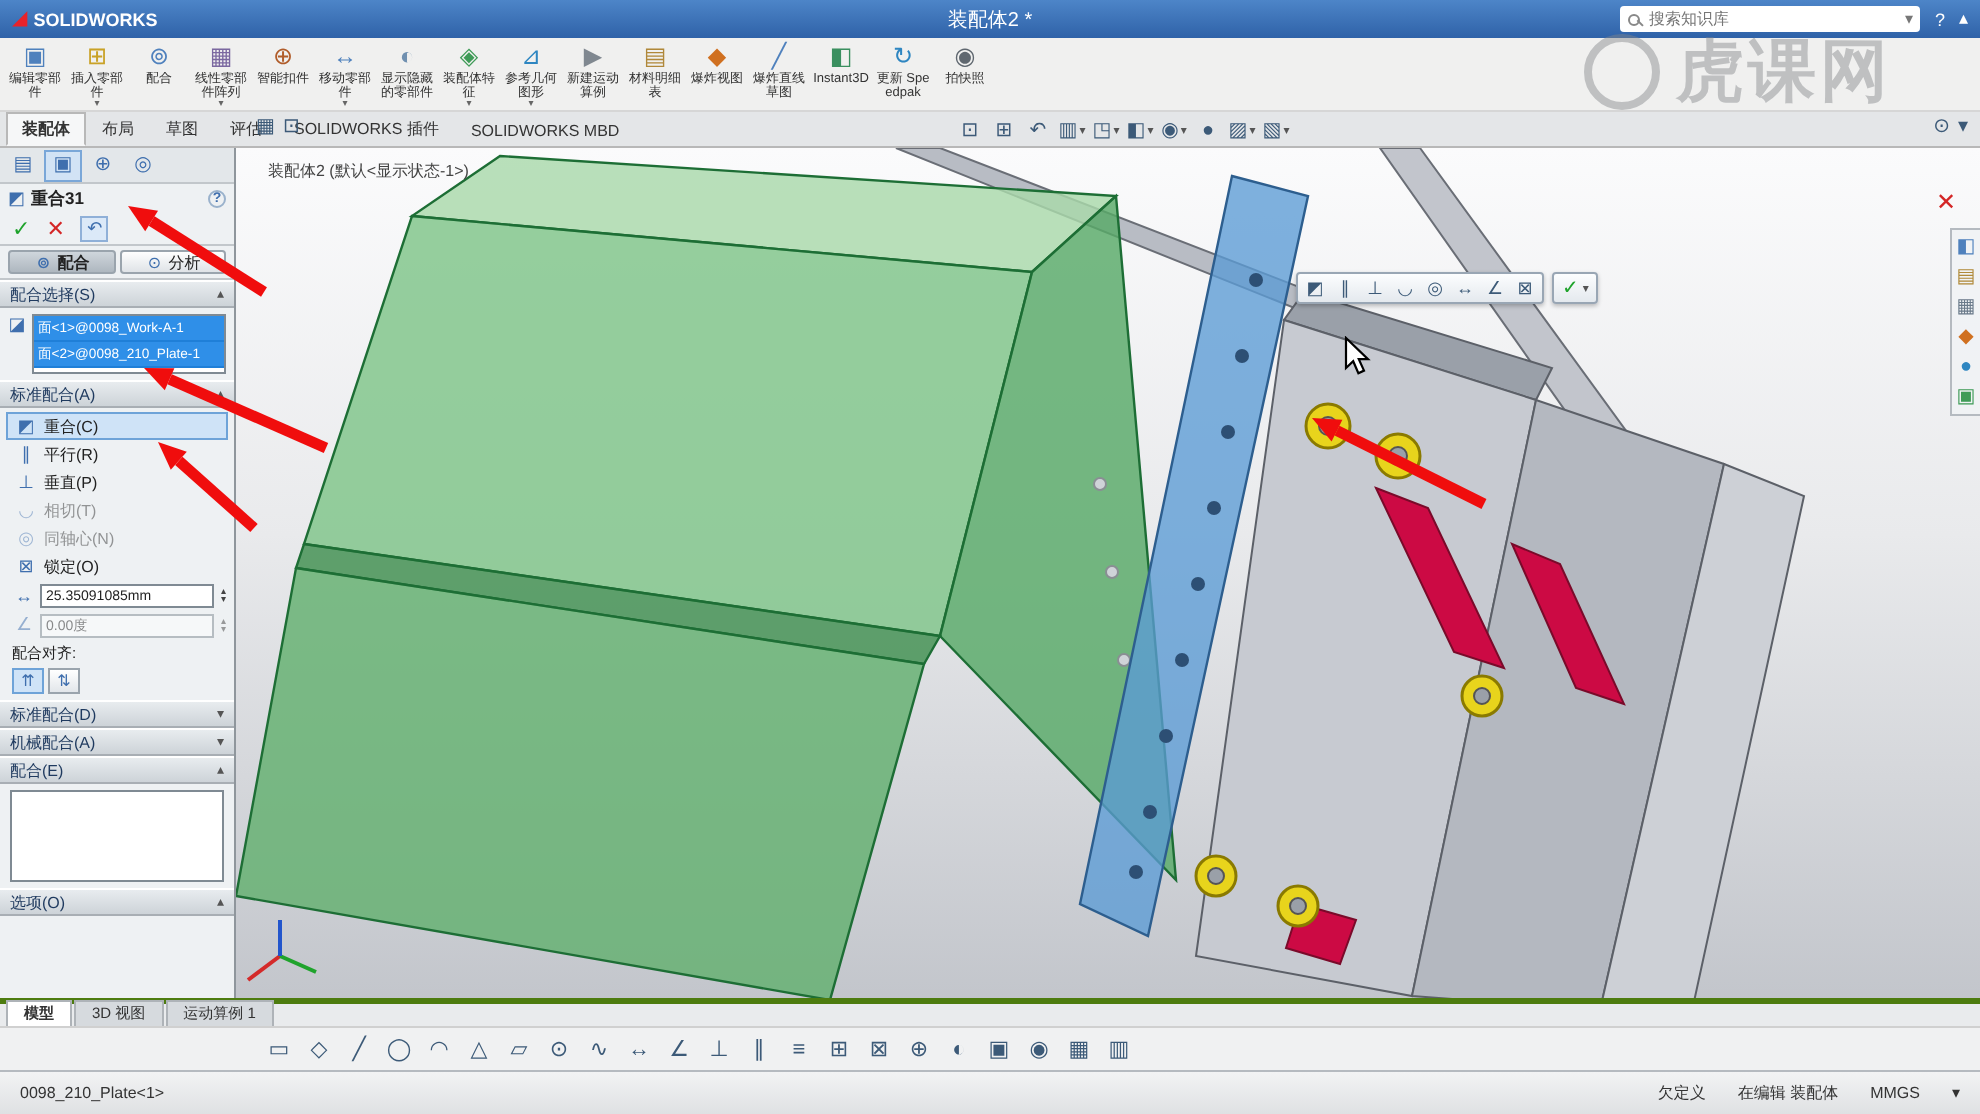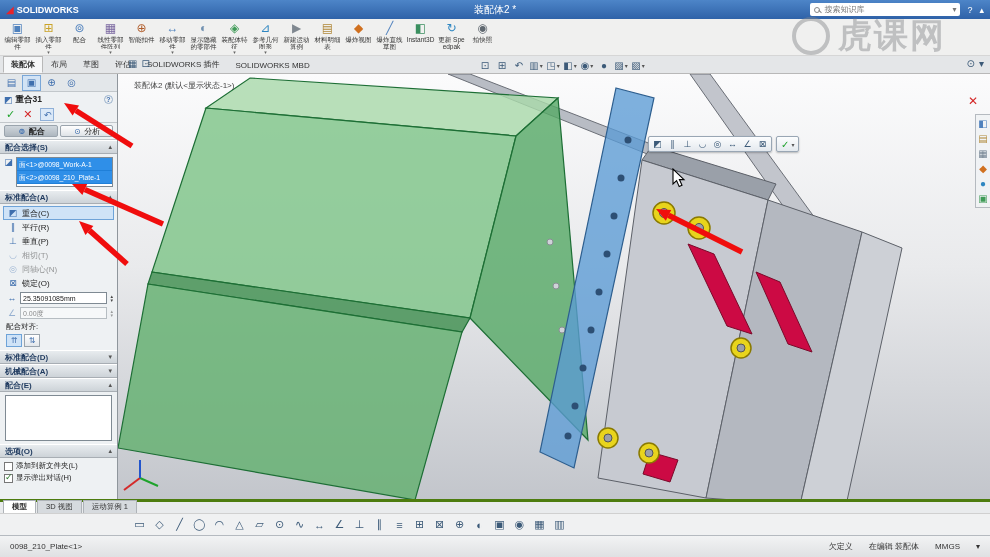--- a/index.html
+++ b/index.html
@@ -66,21 +66,21 @@
   .pm-cancel { color:#d42626; font-weight:bold; }
   .pm-undo { color:#3f6fae; border:1px solid #8fb0d8; background:#dbe9f8; width:14px; height:13px;
     display:flex; align-items:center; justify-content:center; font-size:9px; }
   .mode-tabs { height:17px; display:flex; gap:2px; padding:2px 4px; border-bottom:1px solid #c2c7cb; }
   .mode-tab { flex:1; display:flex; align-items:center; justify-content:center; gap:2px;
     font-size:8px; border:1px solid #9aa4ad; border-radius:2px; background:linear-gradient(#fefefe,#dfe3e7); }
   .mode-tab[data-state="active"] { background:linear-gradient(#cfd6dc,#aeb7bf); font-weight:bold; }
   .mode-tab .m-ic { font-size:8px; }
   .grp-hdr { height:14px; background:linear-gradient(#e8ecef,#cdd3d8); border-top:1px solid #fff;
     border-bottom:1px solid #a8aeb4; display:flex; align-items:center; padding:0 5px;
-    font-size:8px; font-weight:bold; color:#1f3a5f;text-align:right; }
+    font-size:8px; font-weight:normal; color:#1f3a5f;text-align:right; }
   .grp-hdr .chev { margin-left:auto; font-size:7px; color:#555; }
   .sel-area { display:flex; padding:3px 4px 3px 3px; gap:2px; }
   .sel-filter { color:#3f6fae; font-size:9px; width:11px; text-align:center; }
   .sel-box { flex:1; background:#fff; border:1px solid #7f8a93; height:30px; overflow:hidden; }
   .sel-row { height:13px; line-height:13px; background:#2f8fe8; color:#fff; font-size:6.8px;
     padding:0 2px; white-space:nowrap; border-bottom:1px solid #1f7fd8; }
   .std-mates { padding:2px 3px 0; }
   .mate-row { height:14px; display:flex; align-items:center; gap:4px; padding:0 4px;
     font-size:8px; border:1px solid transparent; }
   .mate-row[data-state="selected"] { background:#cfe3f7; border-color:#6ea3d8; }
@@ -415,32 +415,20 @@
   <div class="grp-hdr">
     <span>配合(E)</span>
     <span class="chev">▴</span>
   </div>
   <div class="mates-box"></div>
 
   <div class="grp-hdr">
     <span>选项(O)</span>
     <span class="chev">▴</span>
   </div>
-  <div class="opt-rows">
-
-      <div class="opt-row">
-        <span class="cb" data-checked="false"></span>
-        <span>添加到新文件夹(L)</span>
-      </div>
-
-      <div class="opt-row">
-        <span class="cb" data-checked="true"></span>
-        <span>显示弹出对话(H)</span>
-      </div>
-    </div>
 </div>
 
 <div class="viewport">
   <svg class="scene" width="872" height="425" viewBox="0 0 872 425">
 
     <g>
       <polygon points="330,0 352,0 600,96 584,102" fill="#b8bcc4" stroke="#6a6e76" stroke-width="1"></polygon>
       <polygon points="572,0 592,0 702,151 682,156" fill="#c2c5cc" stroke="#6a6e76" stroke-width="1"></polygon>
     </g>
 

